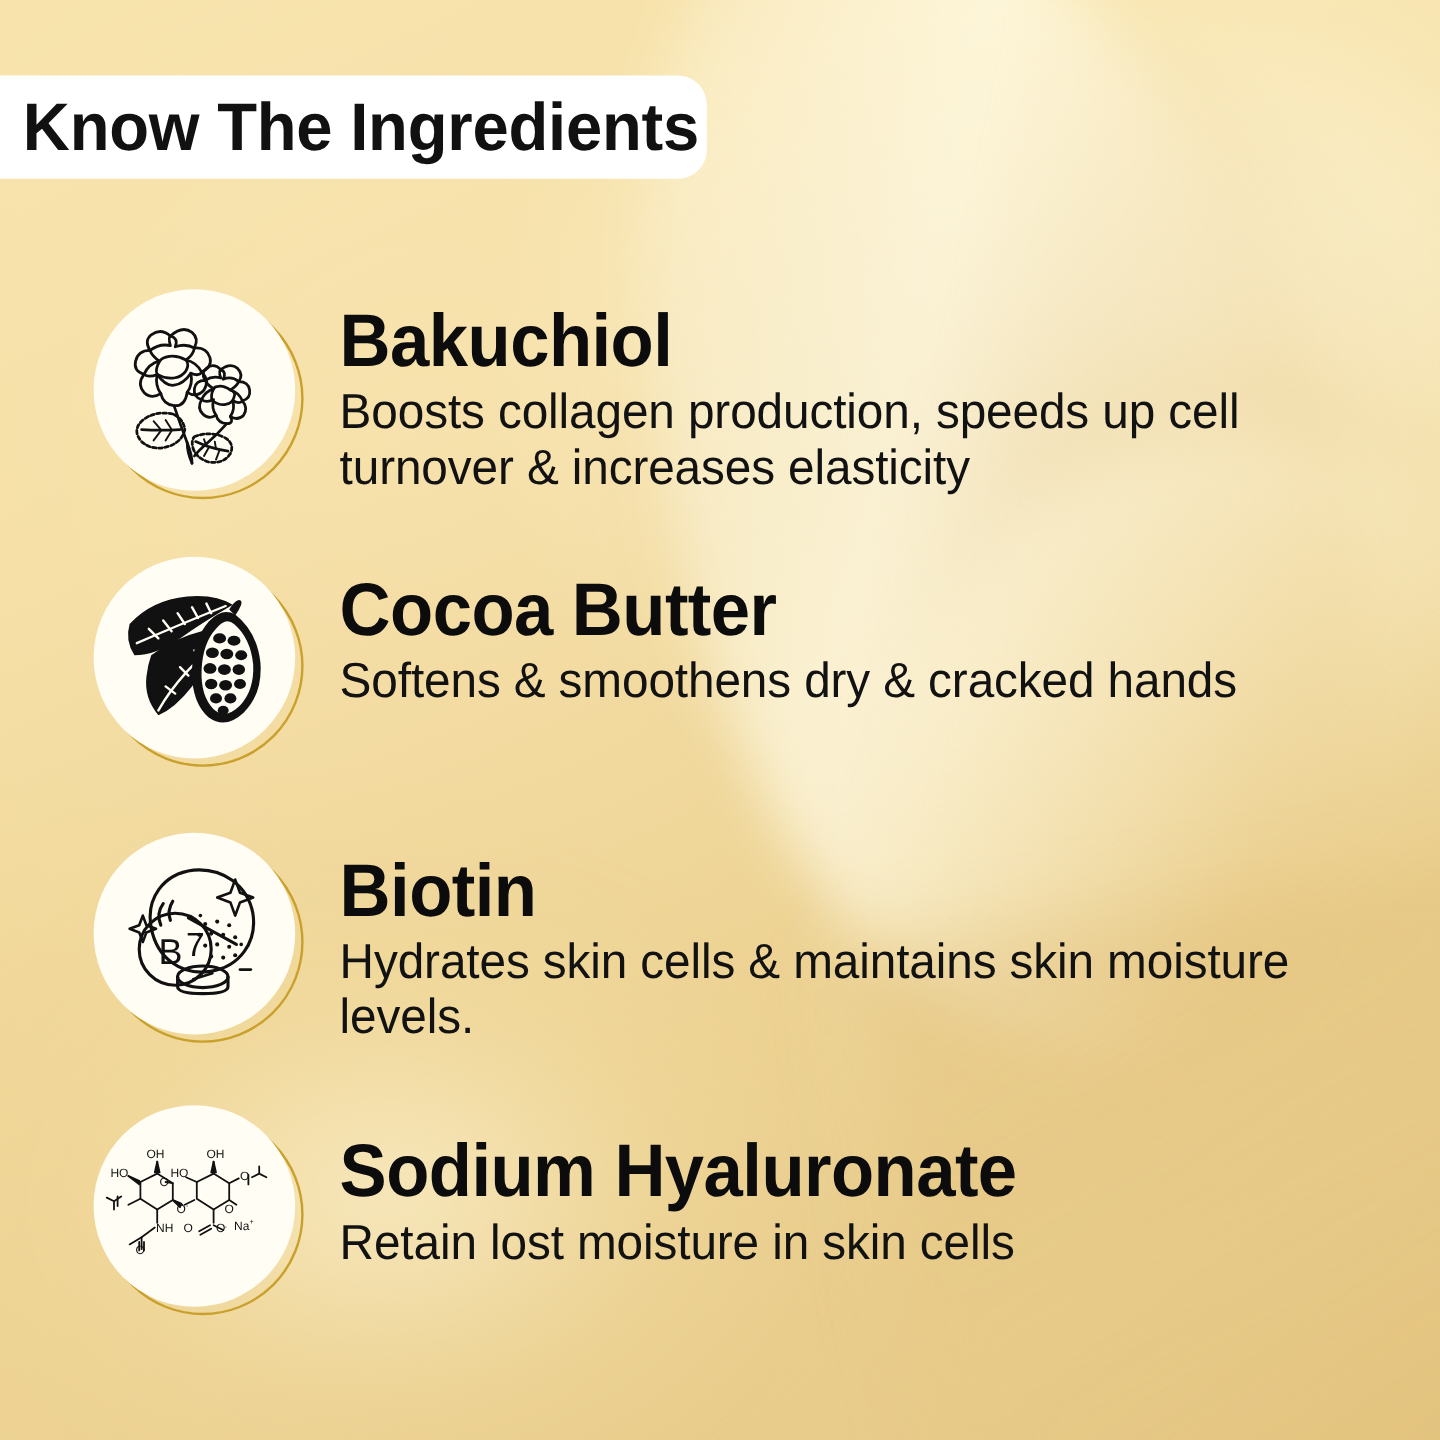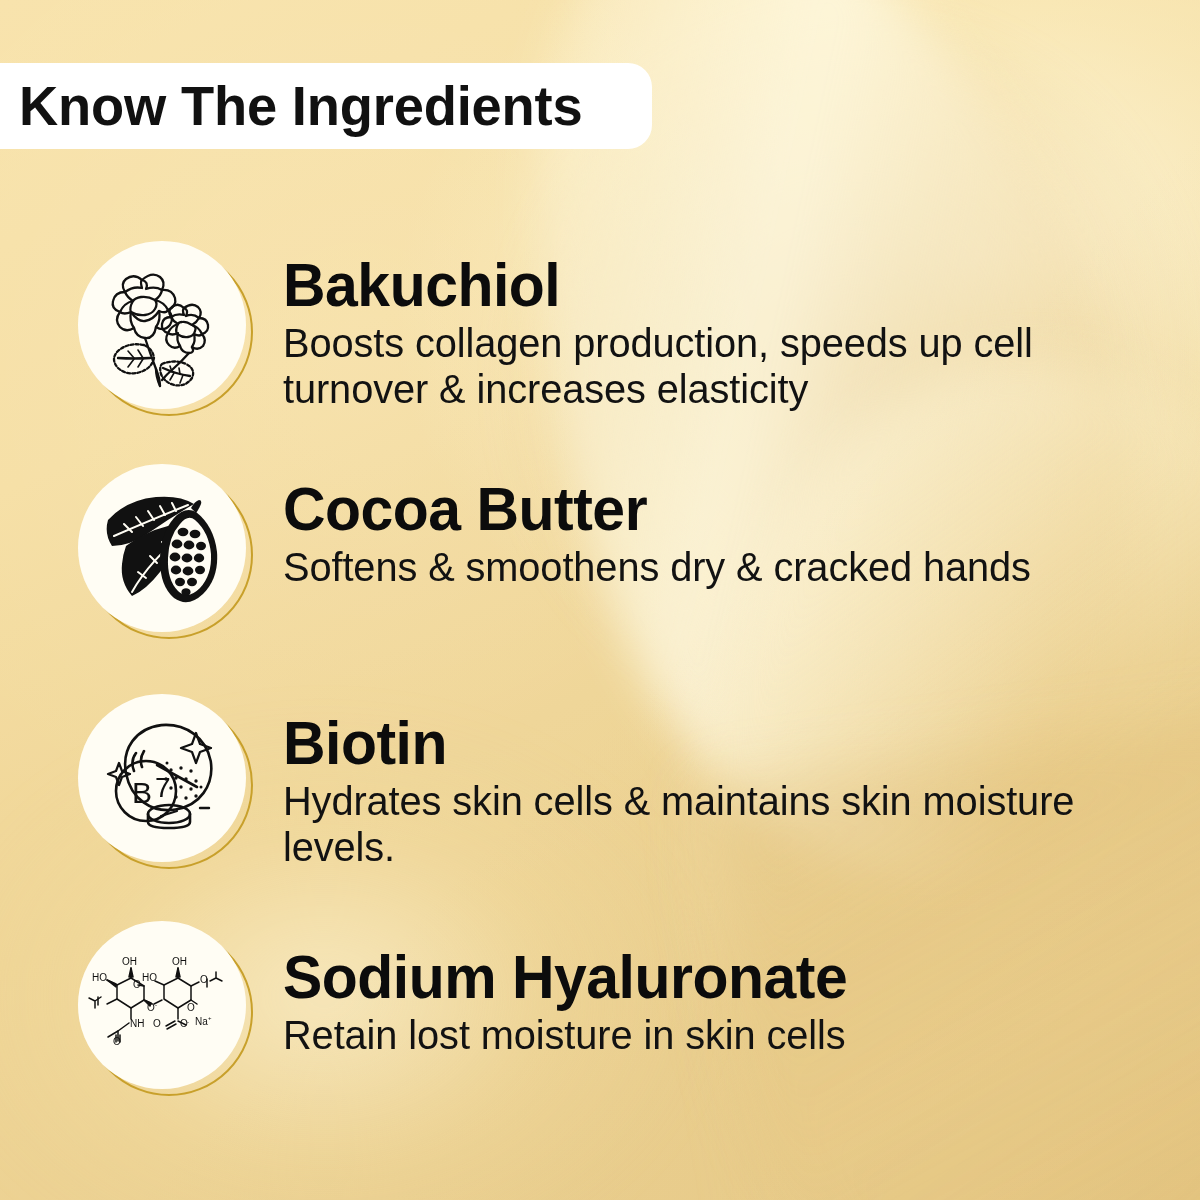--- a/index.html
+++ b/index.html
@@ -92,21 +92,21 @@
     inset: 0;
     background: radial-gradient(ellipse 80% 78% at 30% 30%, rgba(255,255,255,0.10) 0%, rgba(255,255,255,0.0) 60%),
                 linear-gradient(to bottom right, rgba(255,255,255,0.0) 55%, rgba(205,166,90,0.14) 100%);
   }
 
   
   .header-banner {
     position: absolute;
     left: 0;
     top: 63px;
-    width: 652px;
+    width: 589px;
     height: 86px;
     background: #FFFFFF;
     border-radius: 0 24px 24px 0;
     display: flex;
     align-items: center;
   }
   .header-title {
     margin-left: 19px;
     font-family: "Liberation Sans Narrow", "Liberation Sans", "DejaVu Sans Condensed", sans-serif;
     font-weight: 700;

